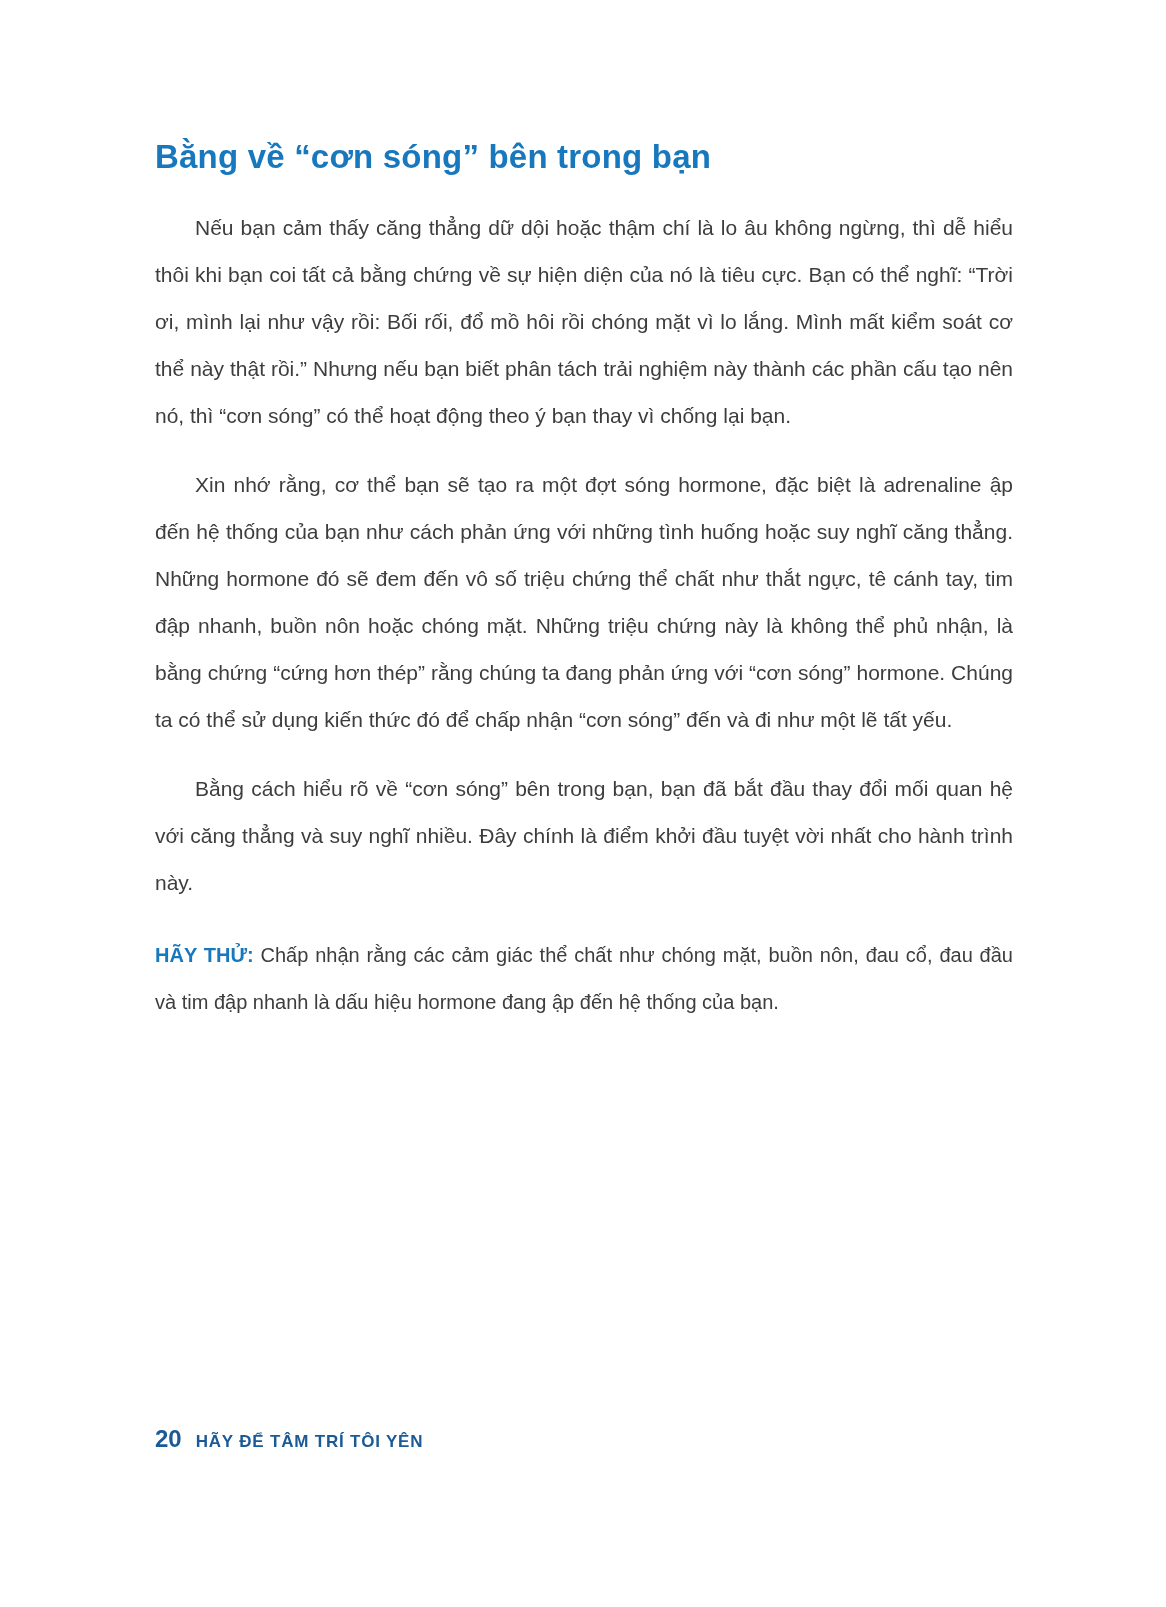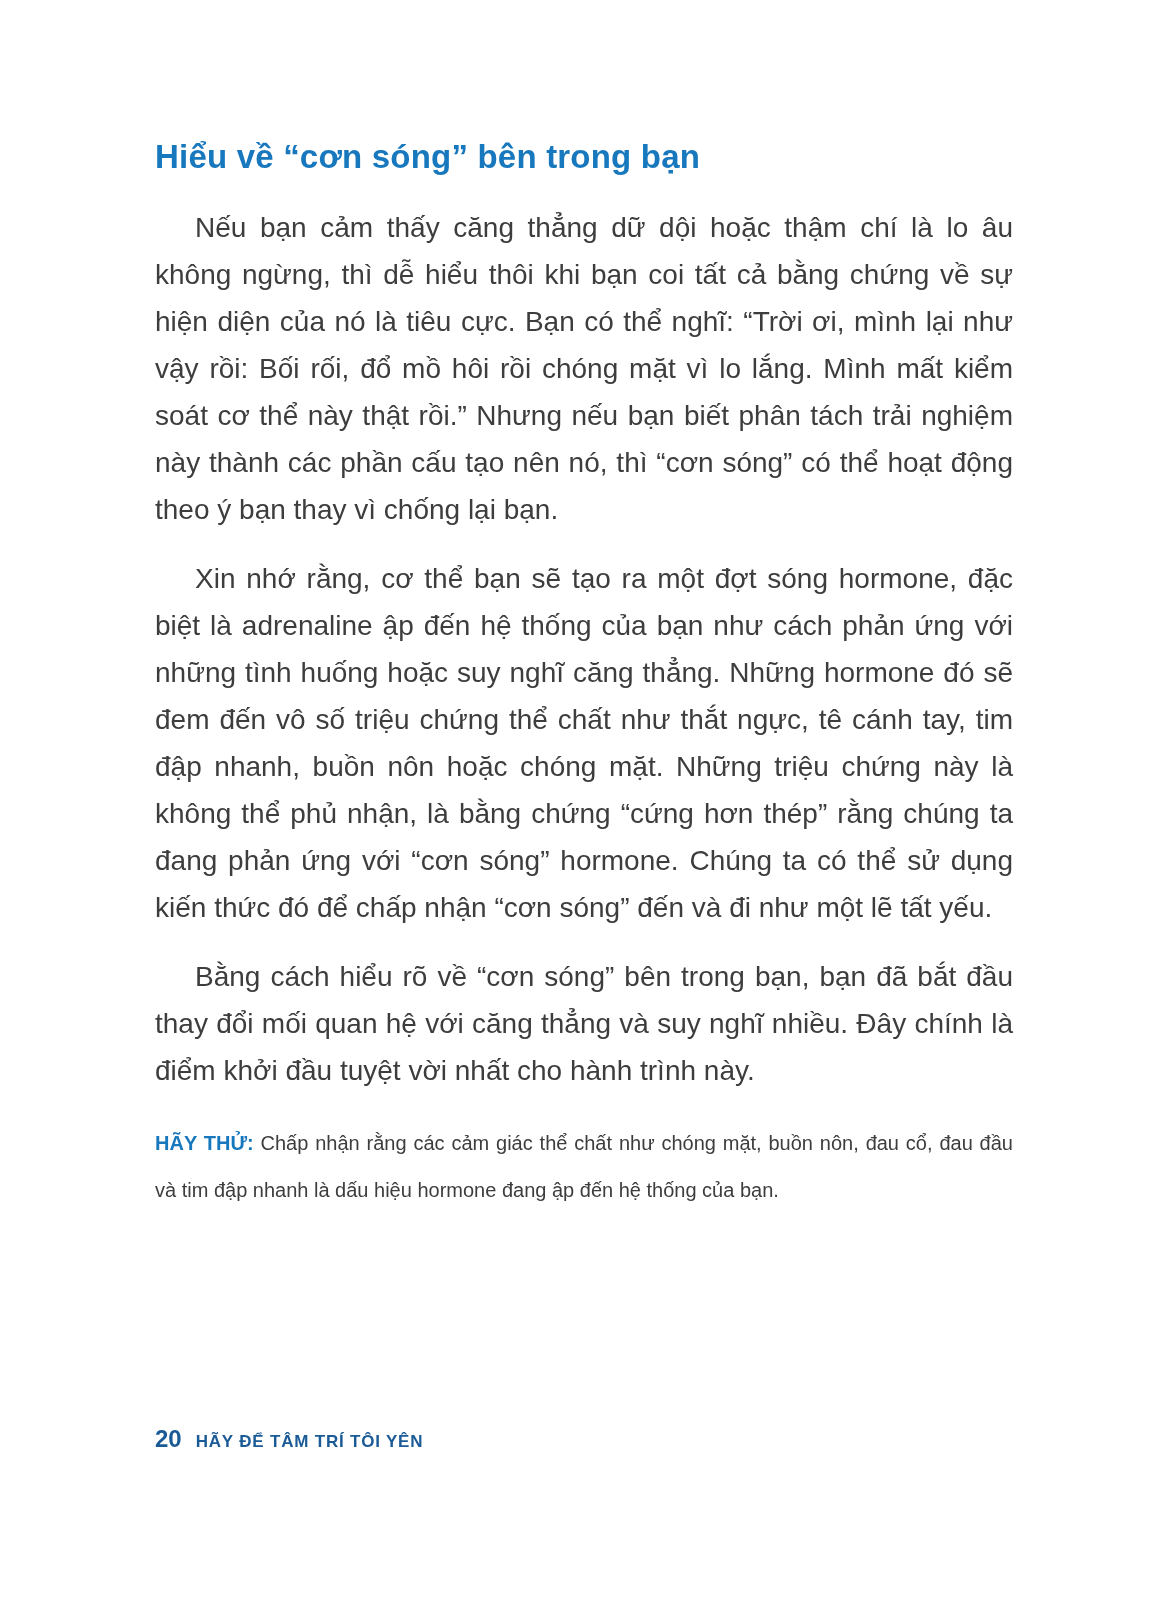--- a/index.html
+++ b/index.html
@@ -24,21 +24,21 @@
   }
   .heading {
     color: #1878be;
     font-size: 33px;
     font-weight: bold;
     margin: 0 0 28px 0;
     letter-spacing: 0.2px;
   }
   .para {
     color: #3d3d3d;
-    font-size: 28px;
+    font-size: 21px;
     line-height: 47px;
     text-align: justify;
     margin: 0 0 22px 0;
     text-indent: 40px;
   }
   .try-para {
     color: #3d3d3d;
     font-size: 20px;
     line-height: 47px;
     text-align: justify;
@@ -67,21 +67,21 @@
     font-size: 17px;
     font-weight: bold;
     letter-spacing: 0.8px;
   }
 </style>
 </head>
 <body>
 
 <div class="page">
   <div class="content">
-    <h1 class="heading">Hiểu về “cơn sóng” bên trong bạn</h1>
+    <h1 class="heading">Bằng về “cơn sóng” bên trong bạn</h1>
 
     <p class="para">Nếu bạn cảm thấy căng thẳng dữ dội hoặc thậm chí là lo âu không ngừng, thì dễ hiểu thôi khi bạn coi tất cả bằng chứng về sự hiện diện của nó là tiêu cực. Bạn có thể nghĩ: “Trời ơi, mình lại như vậy rồi: Bối rối, đổ mồ hôi rồi chóng mặt vì lo lắng. Mình mất kiểm soát cơ thể này thật rồi.” Nhưng nếu bạn biết phân tách trải nghiệm này thành các phần cấu tạo nên nó, thì “cơn sóng” có thể hoạt động theo ý bạn thay vì chống lại bạn.</p>
 
     <p class="para">Xin nhớ rằng, cơ thể bạn sẽ tạo ra một đợt sóng hormone, đặc biệt là adrenaline ập đến hệ thống của bạn như cách phản ứng với những tình huống hoặc suy nghĩ căng thẳng. Những hormone đó sẽ đem đến vô số triệu chứng thể chất như thắt ngực, tê cánh tay, tim đập nhanh, buồn nôn hoặc chóng mặt. Những triệu chứng này là không thể phủ nhận, là bằng chứng “cứng hơn thép” rằng chúng ta đang phản ứng với “cơn sóng” hormone. Chúng ta có thể sử dụng kiến thức đó để chấp nhận “cơn sóng” đến và đi như một lẽ tất yếu.</p>
 
     <p class="para">Bằng cách hiểu rõ về “cơn sóng” bên trong bạn, bạn đã bắt đầu thay đổi mối quan hệ với căng thẳng và suy nghĩ nhiều. Đây chính là điểm khởi đầu tuyệt vời nhất cho hành trình này.</p>
 
     <p class="try-para"><span class="try-label">HÃY THỬ:</span><span> Chấp nhận rằng các cảm giác thể chất như chóng mặt, buồn nôn, đau cổ, đau đầu và tim đập nhanh là dấu hiệu hormone đang ập đến hệ thống của bạn.</span></p>
   </div>
 

